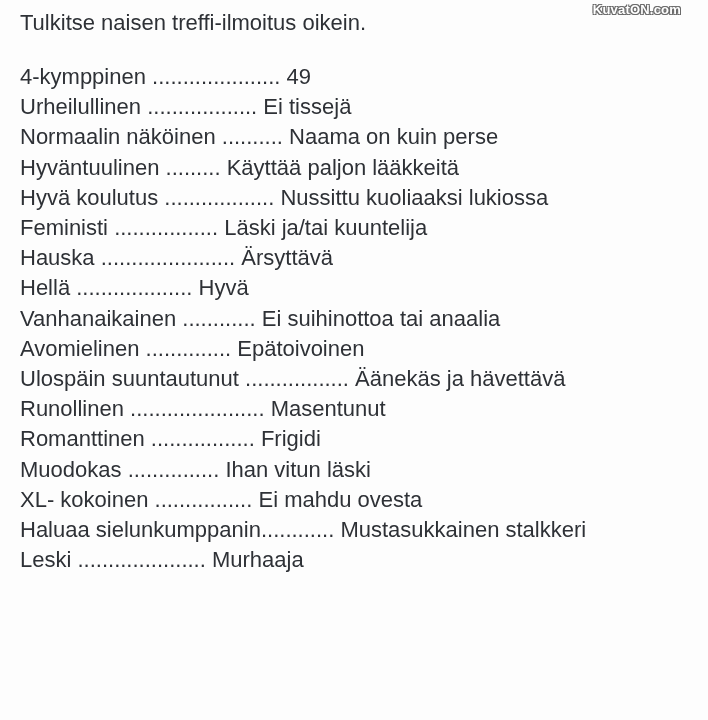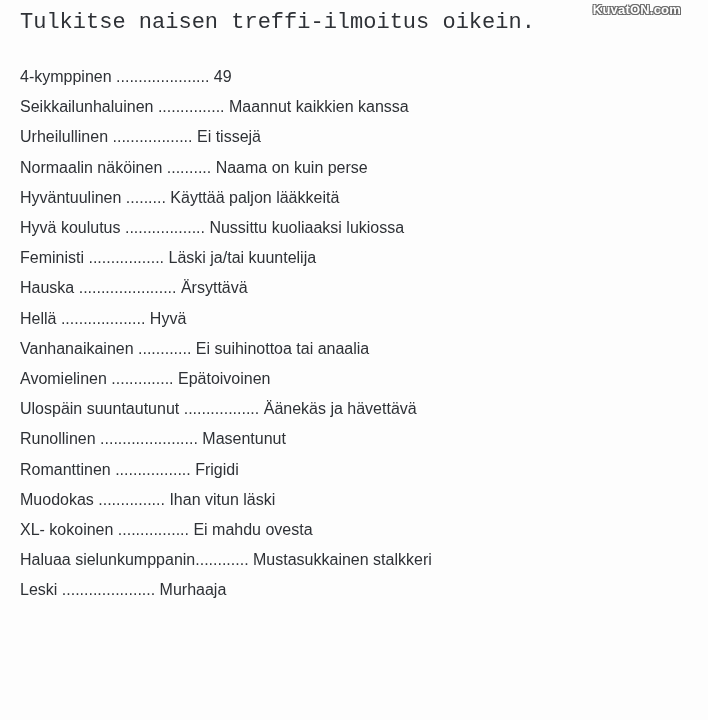--- a/index.html
+++ b/index.html
@@ -31,44 +31,42 @@
        1px -1px 0 #6a6a6a,
       -1px  1px 0 #6a6a6a,
        1px  1px 0 #6a6a6a;
   }
   .title {
     margin: 0;
     font-size: 22px;
     font-weight: normal;
     line-height: 30px;
     white-space: pre-wrap;
-    font-family: Liberation Mono, monospace;
   }
   .list {
     margin-top: 24px;
   }
   .row {
-    font-size: 16px;
+    font-size: 22px;
     line-height: 30.2px;
     white-space: pre;
   }
   .term, .dots, .meaning {
     display: inline;
   }
 </style>
 </head>
 <body>
 
 <div class="page">
   <div class="watermark">KuvatON.com</div>
   <h1 class="title">Tulkitse naisen treffi-ilmoitus oikein.</h1>
   <div class="list">
   <div class="row"><span class="term">4-kymppinen</span><span class="dots"> ..................... </span><span class="meaning">49</span></div>
 
-  <div class="row"><span class="term">Seikkailunhaluinen</span><span class="dots"> ............... </span><span class="meaning">Maannut kaikkien kanssa</span></div>
 
   <div class="row"><span class="term">Urheilullinen</span><span class="dots"> .................. </span><span class="meaning">Ei tissejä</span></div>
 
   <div class="row"><span class="term">Normaalin näköinen</span><span class="dots"> .......... </span><span class="meaning">Naama on kuin perse</span></div>
 
 
   <div class="row"><span class="term">Hyväntuulinen</span><span class="dots"> ......... </span><span class="meaning">Käyttää paljon lääkkeitä</span></div>
 
   <div class="row"><span class="term">Hyvä koulutus</span><span class="dots"> .................. </span><span class="meaning">Nussittu kuoliaaksi lukiossa</span></div>
 

